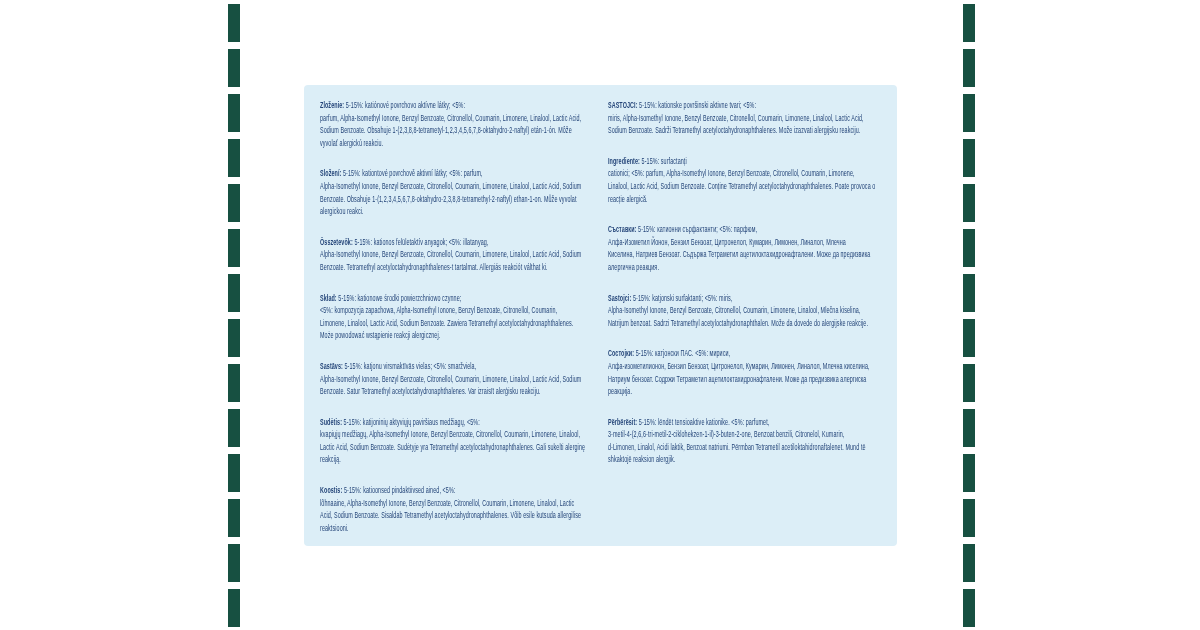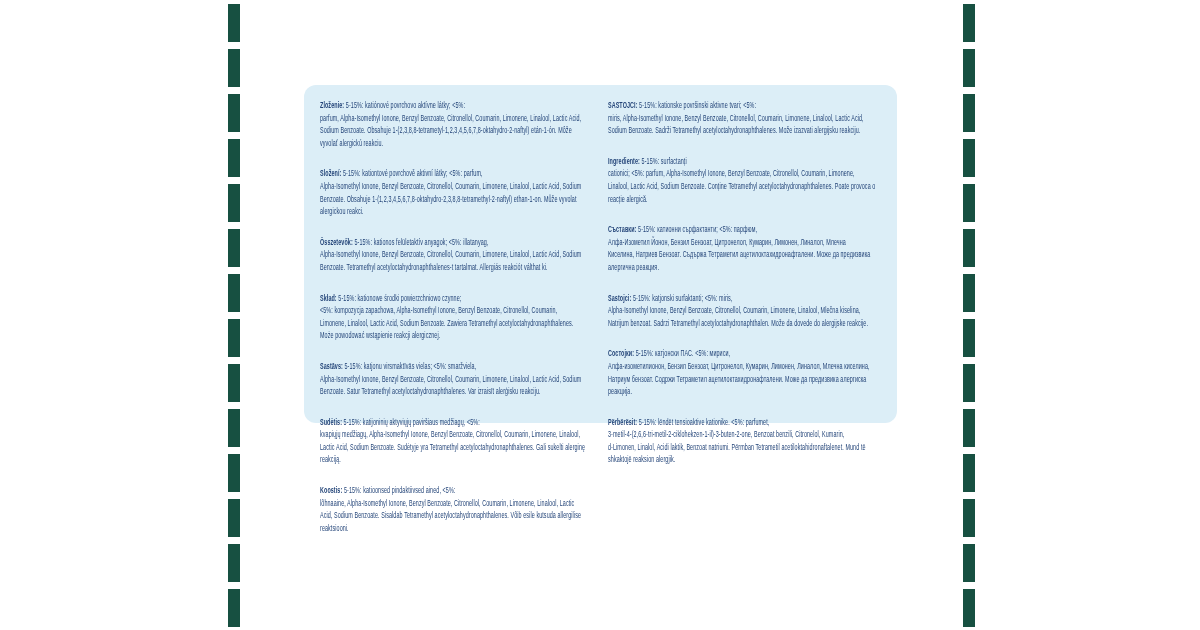--- a/index.html
+++ b/index.html
@@ -22,23 +22,23 @@
     background:repeating-linear-gradient(
       to bottom,
       transparent 0 4px,
       var(--strip-color) 4px 42px,
       transparent 42px 45px
     );
   }
   .edge-strip.left{left:228px;}
   .edge-strip.right{left:963px;}
   .label-panel{
-    position:absolute;left:304px;top:85px;width:593px;height:338px;
+    position:absolute;left:304px;top:85px;width:593px;height:461px;
     background:var(--label-bg);
-    border-radius:12px;
+    border-radius:4px;
   }
   .col{
     position:absolute;top:14px;width:500px;
     transform:scaleX(0.6);
     transform-origin:top left;
     color:var(--text-color);
     font-size:9px;line-height:12.6px;
     letter-spacing:0.15px;
   }
   .col.left{left:16px;}

